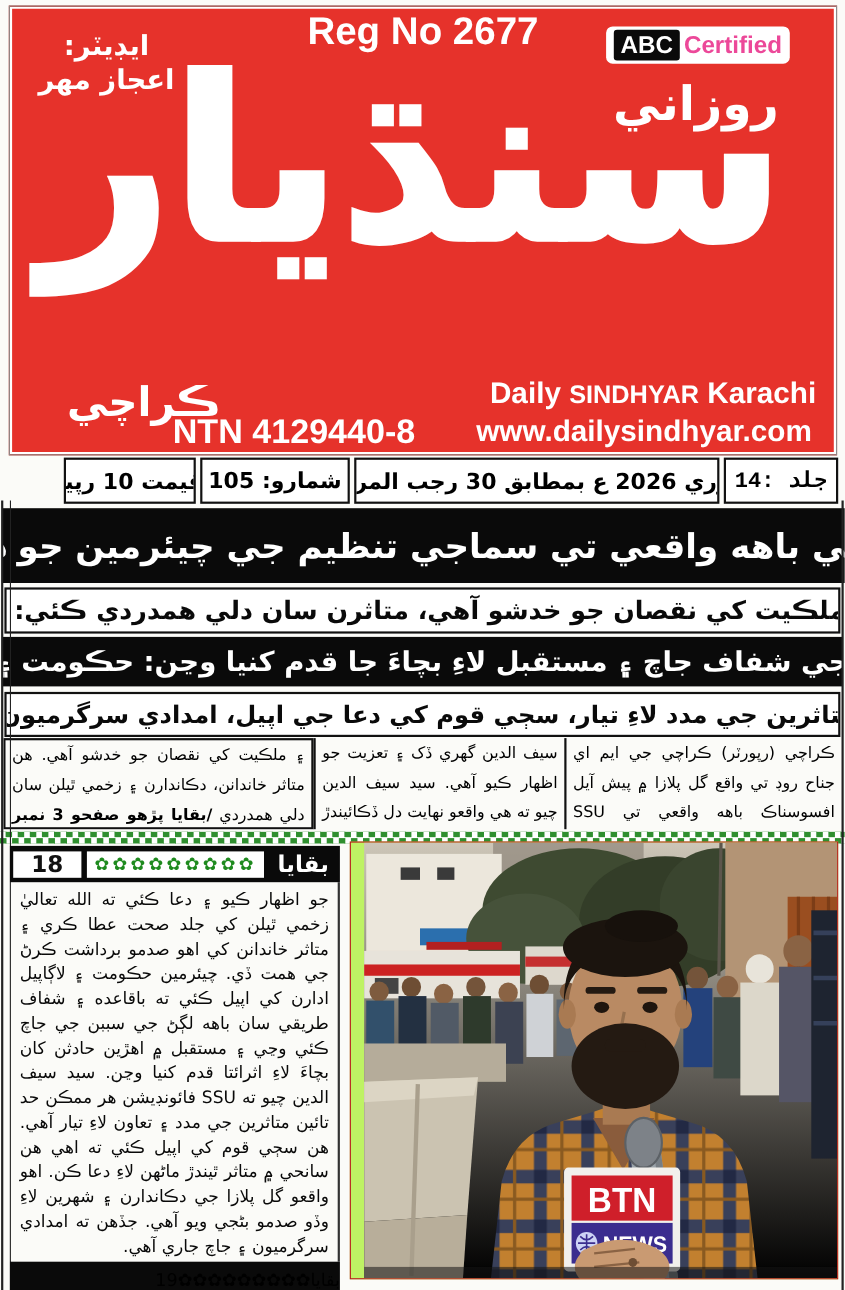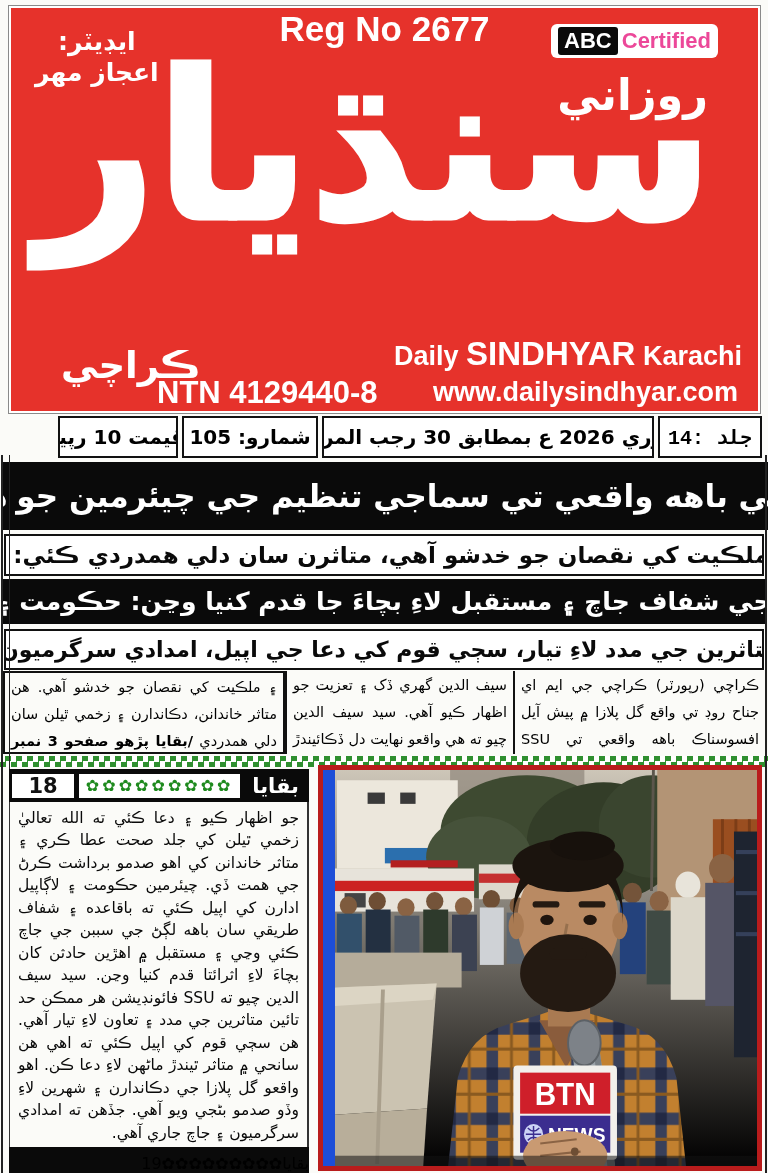--- a/index.html
+++ b/index.html
@@ -24,21 +24,21 @@
     padding:1px 6px;border-radius:3px;}
   .abc .cert{color:#ec4899;font-weight:bold;font-size:22px;}
   .daily-ar{position:absolute;top:64px;right:52px;font-weight:bold;font-size:43px;direction:rtl;}
   .big-title{
     position:absolute;top:34px;left:12px;right:30px;text-align:center;direction:rtl;
     font-size:205px;line-height:1.05;font-weight:bold;-webkit-text-stroke:5px #ffffff;
   }
   .city{position:absolute;bottom:26px;left:52px;font-weight:bold;font-size:37px;direction:rtl;}
   .eng-title{position:absolute;bottom:40px;right:18px;font-weight:bold;}
   .eng-title .d{font-size:27px;}
-  .eng-title .s{font-size:33px;}
+  .eng-title .s{font-size:23px;}
   .eng-title .k{font-size:27px;}
   .ntn{position:absolute;bottom:2px;left:148px;font-weight:bold;font-size:31px;}
   .site{position:absolute;bottom:5px;right:22px;font-weight:bold;font-size:27px;}
   
   .datebar{
     position:absolute;top:416px;left:58px;right:6px;height:42px;
     display:flex;direction:rtl;gap:4px;
   }
   .datebar .cell{
     border:2px solid #111;background:#fff;display:flex;align-items:center;
@@ -94,21 +94,21 @@
     font-size:21px;}
   .cont-body{
     border-left:1px solid #333;border-right:2px solid #333;
     padding:5px 8px 4px 8px;font-size:15.5px;line-height:1.45;direction:rtl;
     text-align:justify;height:336px;overflow:hidden;color:#090909;
   }
   .cont-foot{height:33px;background:#0a0a0a;display:flex;direction:rtl;align-items:center;}
   
   .photo{
     position:absolute;left:318px;top:765px;right:6px;height:396px;
-    border:5px solid #b91c1c;background:#1d4ed8;padding-left:12px;
+    border:1px solid #b91c1c;background:#bef264;padding-left:12px;
   }
   .photo svg{display:block;width:100%;height:100%;}
 </style>
 </head>
 <body>
 
 <div class="masthead">
   <div class="reg latin">Reg No 2677</div>
   <div class="editor">
     <div>ايڊيٽر:</div>

